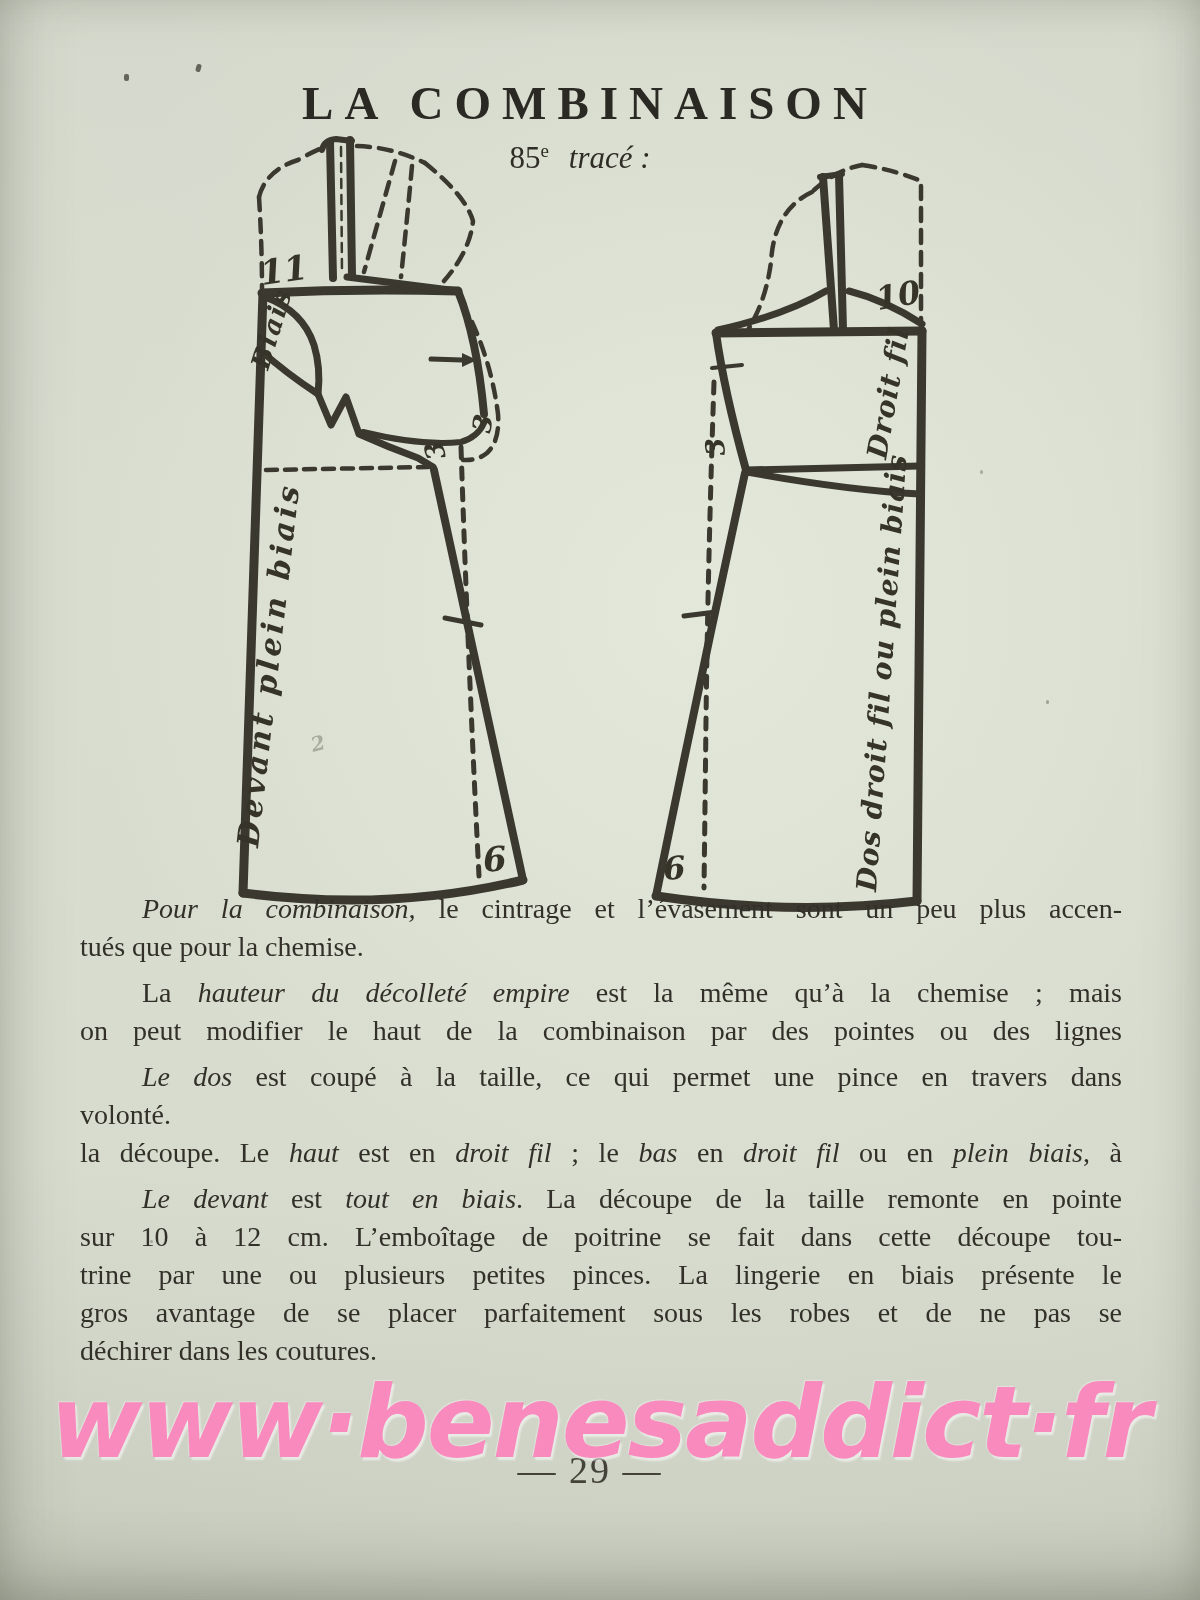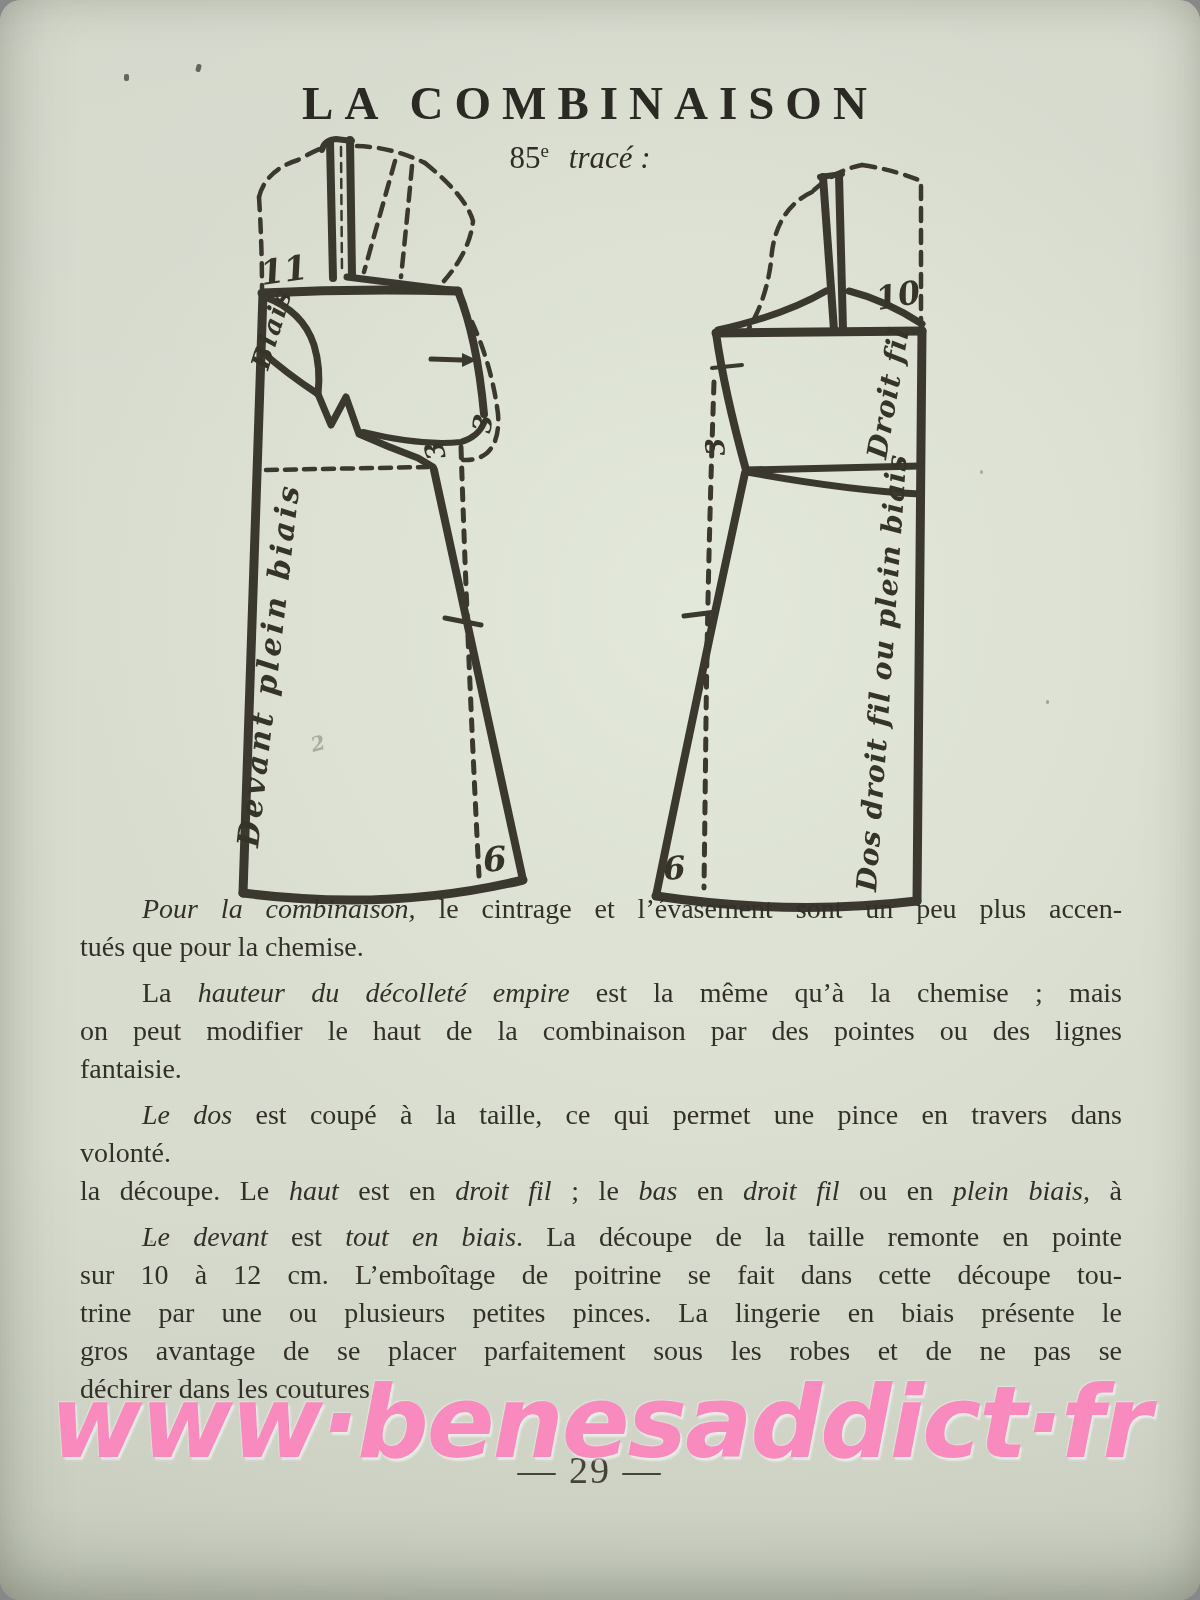--- a/index.html
+++ b/index.html
@@ -6,21 +6,20 @@
   .page{
     position:relative;width:1200px;height:1600px;overflow:hidden;
     font-family:"Liberation Serif",serif;color:#34312a;
     background:
       radial-gradient(95% 75% at 58% 38%, rgba(228,234,219,.9) 0%, rgba(216,221,208,.55) 55%, rgba(0,0,0,0) 100%),
       linear-gradient(180deg, #d3d7cb 0%, #d8dccf 30%, #d7dbce 72%, #c8cdbf 94%, #bfc5b6 100%);
     box-shadow: inset 0 -45px 70px -35px rgba(85,90,75,.38),
                 inset 45px 0 70px -45px rgba(85,90,75,.30),
                 inset -35px 0 60px -40px rgba(85,90,75,.26),
                 inset 0 35px 55px -42px rgba(85,90,75,.22);
-    border-radius: 21px;
   }
   .title{
     position:absolute;top:76px;left:0;width:1180px;text-align:center;
     font-size:47px;font-weight:700;letter-spacing:11px;color:#2b2923;
   }
   .subtitle{
     position:absolute;top:140px;left:0;width:1160px;text-align:center;
     font-size:31px;color:#302d26;
   }
   .subtitle sup{font-size:19px;}
@@ -149,21 +148,20 @@
   </svg>
 
   <div class="bodytext">
       <div class="para">
         <div class="line first"><i>Pour la combinaison,</i><span> le cintrage et l’évasement sont un peu plus accen-</span></div>
         <div class="line last"><span>tués que pour la chemise.</span></div>
       </div>
       <div class="para">
         <div class="line first"><span>La </span><i>hauteur du décolleté empire</i><span> est la même qu’à la chemise ; mais</span></div>
         <div class="line"><span>on peut modifier le haut de la combinaison par des pointes ou des lignes</span></div>
-        <div class="line last"><span>fantaisie.</span></div>
       </div>
       <div class="para">
         <div class="line first"><i>Le dos</i><span> est coupé à la taille, ce qui permet une pince en travers dans</span></div>
         <div class="line last"><span>volonté.</span></div>
         <div class="line"><span>la découpe. Le </span><i>haut</i><span> est en </span><i>droit fil</i><span> ; le </span><i>bas</i><span> en </span><i>droit fil</i><span> ou en </span><i>plein biais</i><span>, à</span></div>
       </div>
       <div class="para">
         <div class="line first"><i>Le devant</i><span> est </span><i>tout en biais</i><span>. La découpe de la taille remonte en pointe</span></div>
         <div class="line"><span>sur 10 à 12 cm. L’emboîtage de poitrine se fait dans cette découpe tou-</span></div>
         <div class="line"><span>trine par une ou plusieurs petites pinces. La lingerie en biais présente le</span></div>

